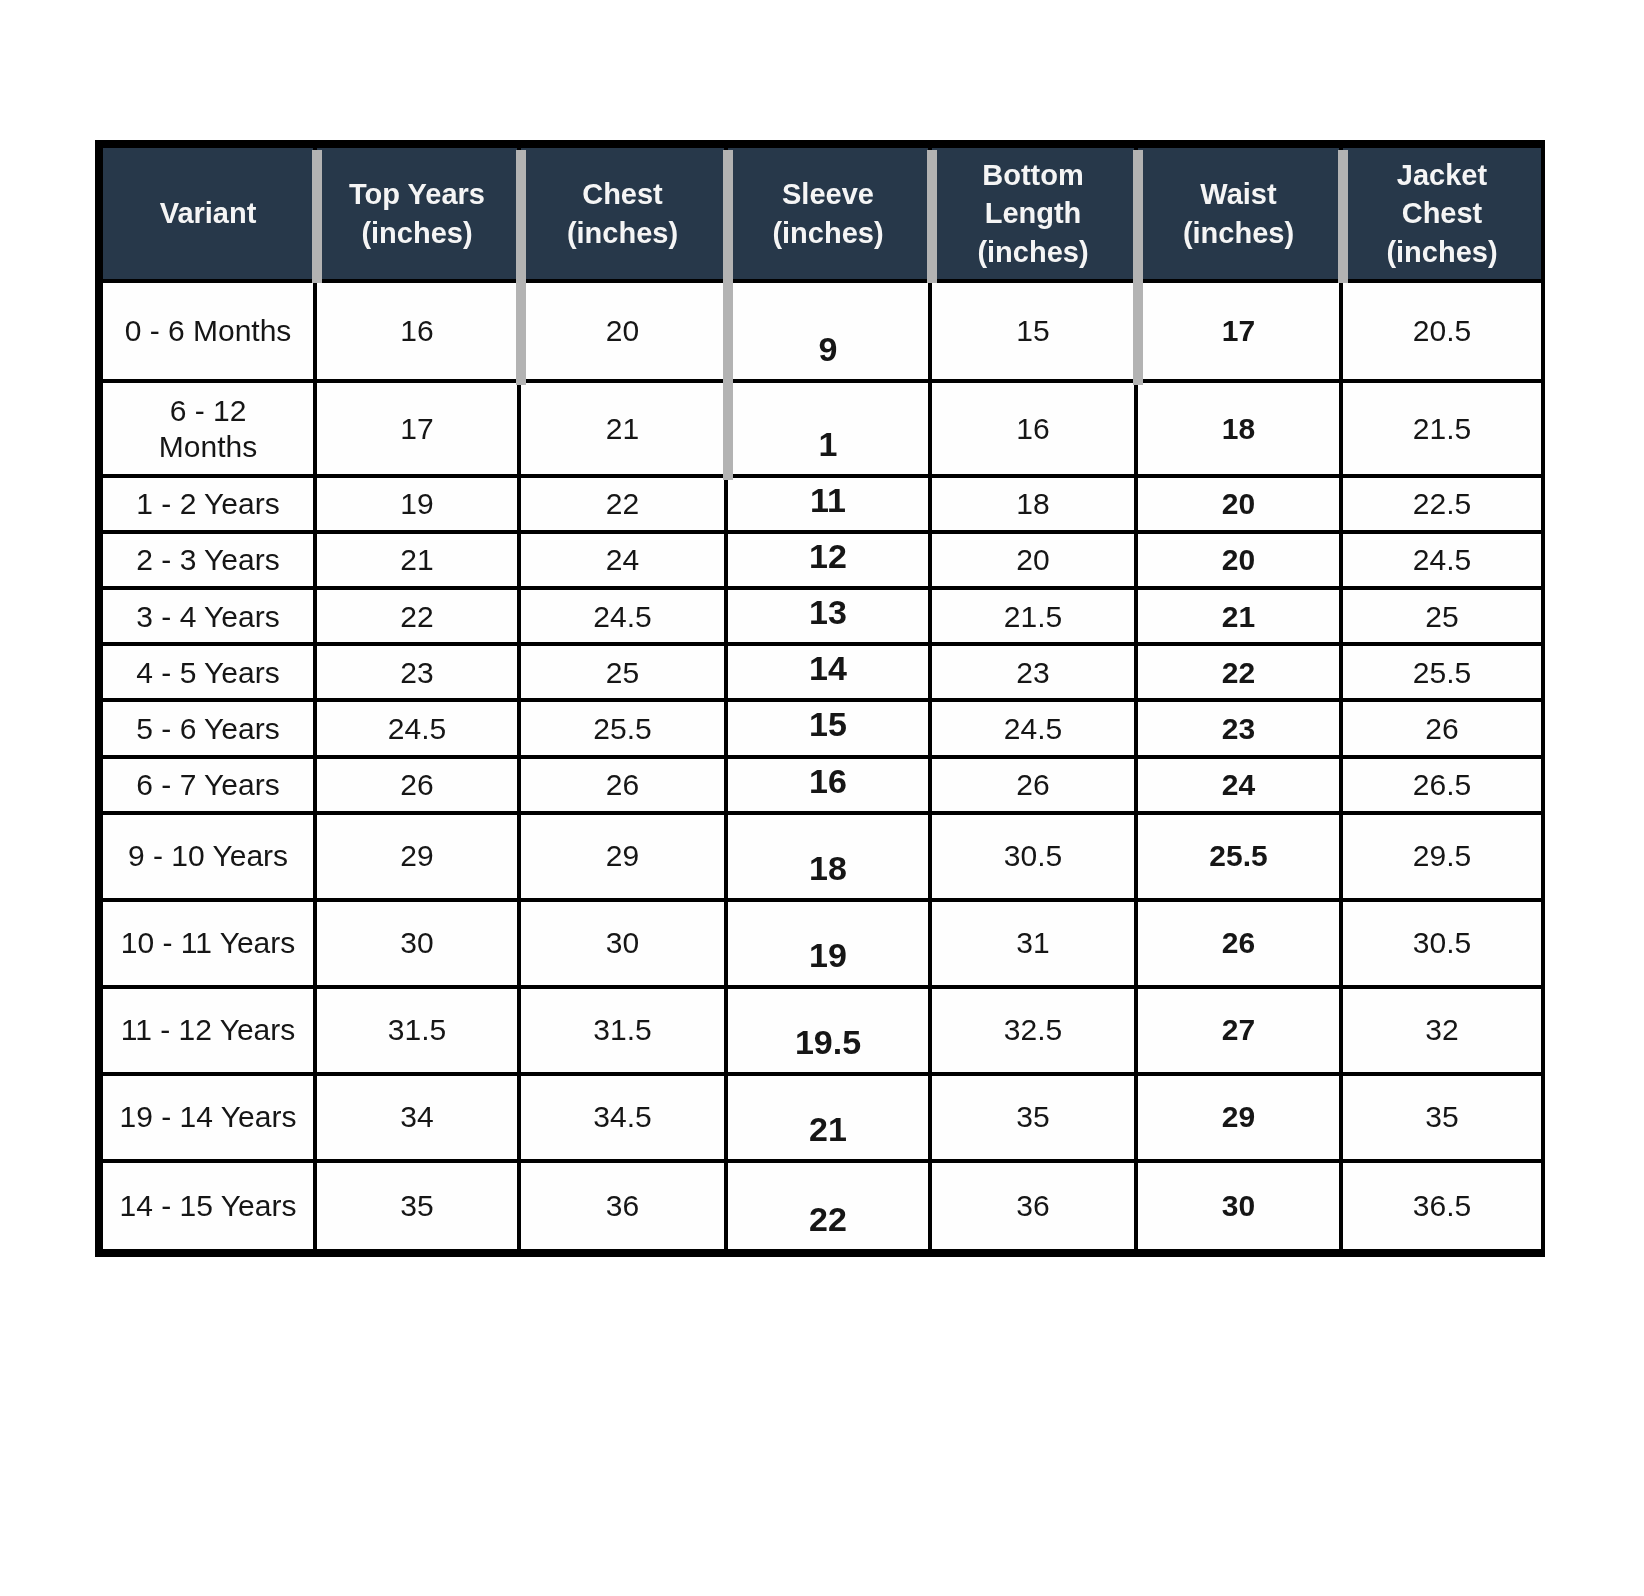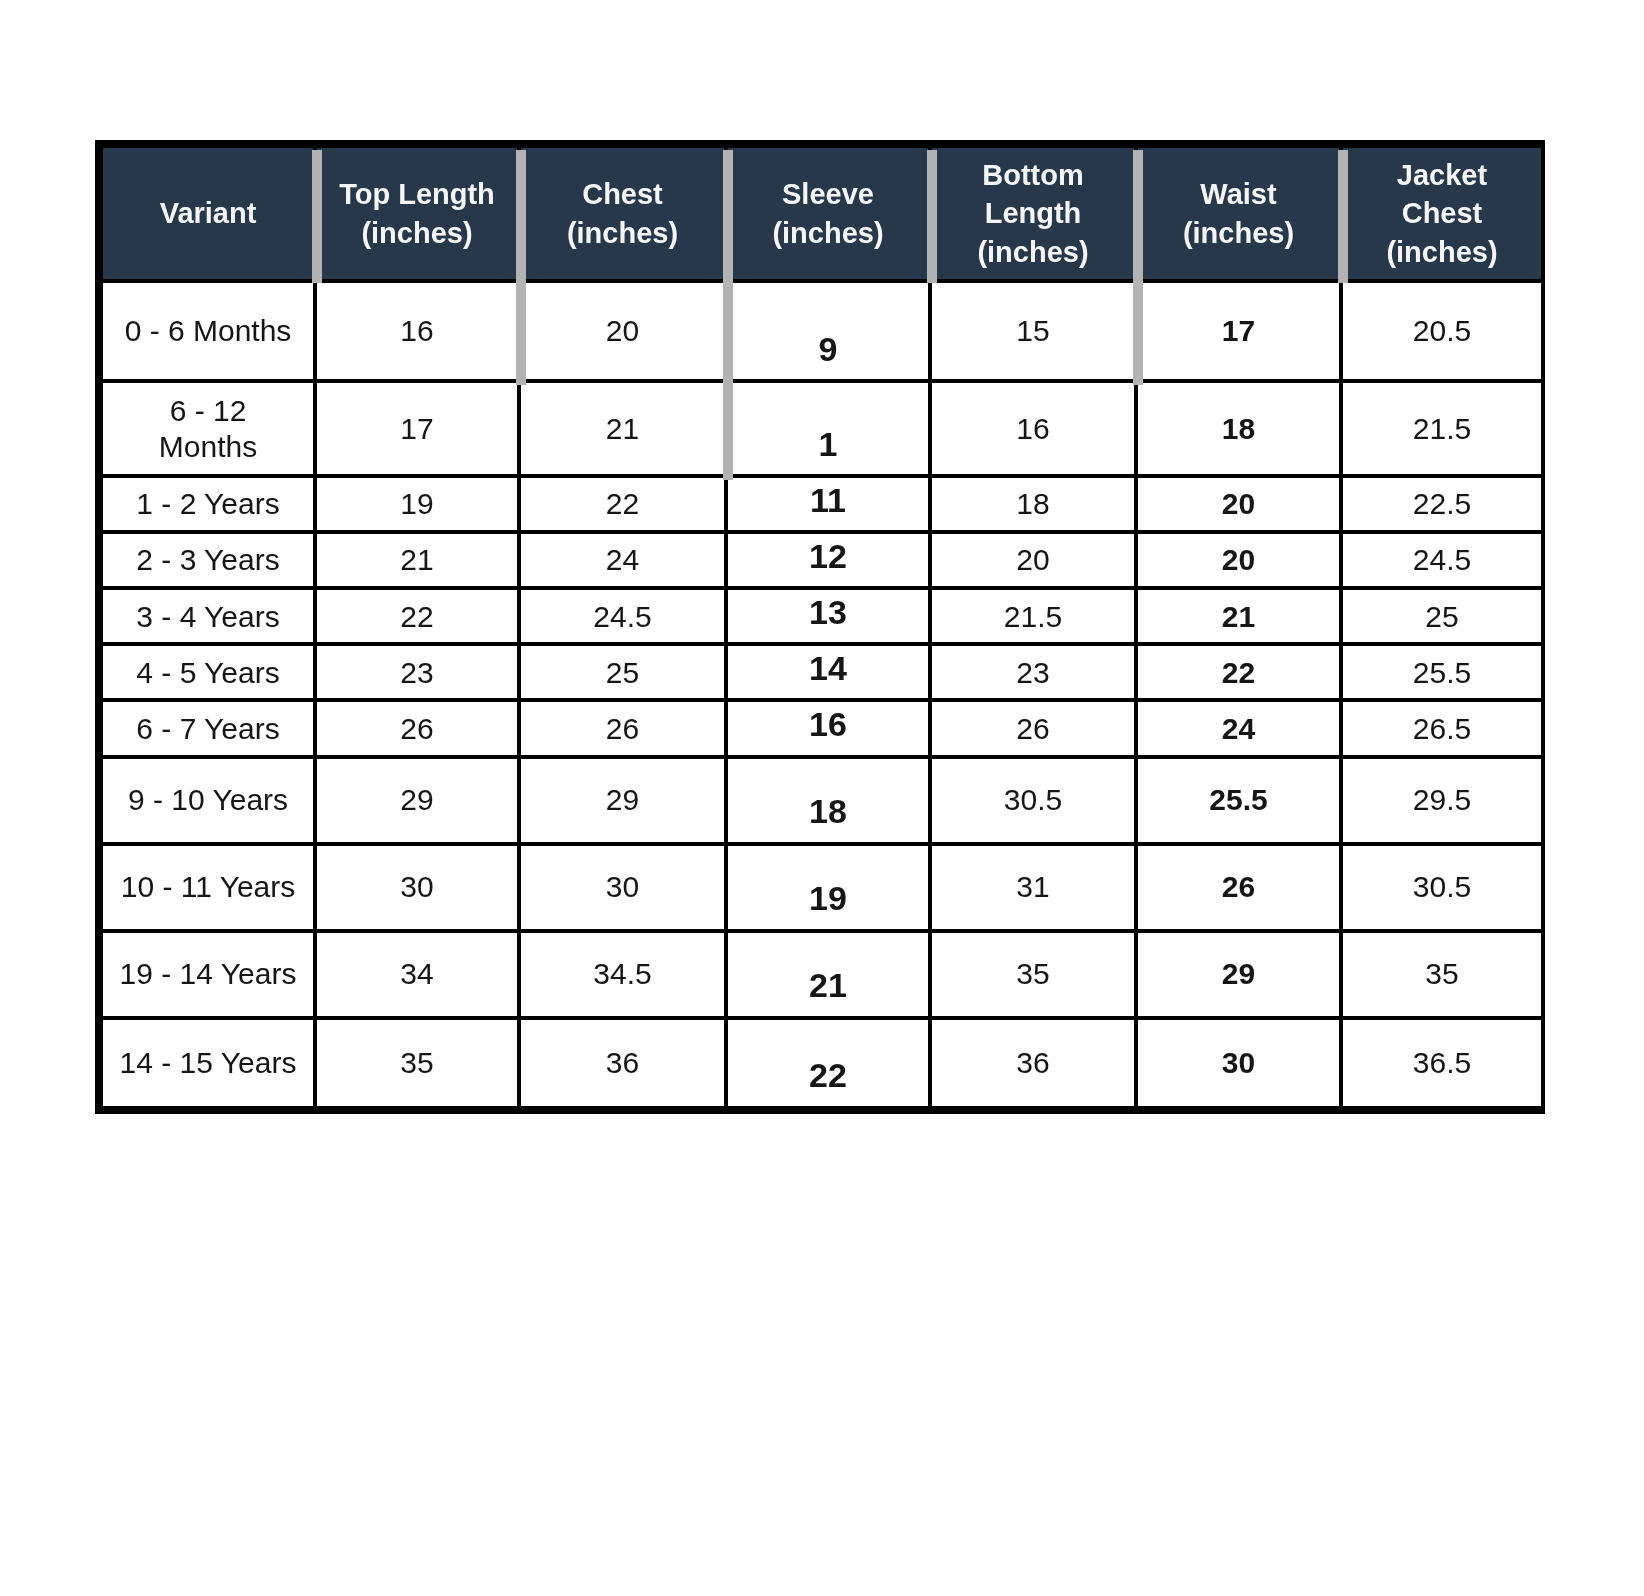--- a/index.html
+++ b/index.html
@@ -88,21 +88,21 @@
       <col style="width:204px">
       <col style="width:207px">
       <col style="width:204px">
       <col style="width:206px">
       <col style="width:205px">
       <col style="width:202px">
     </colgroup>
     <thead>
       <tr>
           <th>Variant</th>
-          <th>Top Length (inches)</th>
+          <th>Top Years (inches)</th>
           <th>Chest (inches)</th>
           <th>Sleeve (inches)</th>
           <th>Bottom Length (inches)</th>
           <th>Waist (inches)</th>
           <th>Jacket Chest (inches)</th>
         </tr>
     </thead>
     <tbody>
         <tr class="h-tall1">
           <td class="col-variant">0 - 6 Months</td>
@@ -153,20 +153,29 @@
         <tr class="h-short">
           <td class="col-variant">4 - 5 Years</td>
           <td class="col-top-length">23</td>
           <td class="col-chest">25</td>
           <td class="col-sleeve">14</td>
           <td class="col-bottom-length">23</td>
           <td class="col-waist">22</td>
           <td class="col-jacket-chest">25.5</td>
         </tr>
         <tr class="h-short">
+          <td class="col-variant">5 - 6 Years</td>
+          <td class="col-top-length">24.5</td>
+          <td class="col-chest">25.5</td>
+          <td class="col-sleeve">15</td>
+          <td class="col-bottom-length">24.5</td>
+          <td class="col-waist">23</td>
+          <td class="col-jacket-chest">26</td>
+        </tr>
+        <tr class="h-short">
           <td class="col-variant">6 - 7 Years</td>
           <td class="col-top-length">26</td>
           <td class="col-chest">26</td>
           <td class="col-sleeve">16</td>
           <td class="col-bottom-length">26</td>
           <td class="col-waist">24</td>
           <td class="col-jacket-chest">26.5</td>
         </tr>
         <tr class="h-tall">
           <td class="col-variant">9 - 10 Years</td>
@@ -178,20 +187,29 @@
           <td class="col-jacket-chest">29.5</td>
         </tr>
         <tr class="h-tall">
           <td class="col-variant">10 - 11 Years</td>
           <td class="col-top-length">30</td>
           <td class="col-chest">30</td>
           <td class="col-sleeve">19</td>
           <td class="col-bottom-length">31</td>
           <td class="col-waist">26</td>
           <td class="col-jacket-chest">30.5</td>
+        </tr>
+        <tr class="h-tall">
+          <td class="col-variant">11 - 12 Years</td>
+          <td class="col-top-length">31.5</td>
+          <td class="col-chest">31.5</td>
+          <td class="col-sleeve">19.5</td>
+          <td class="col-bottom-length">32.5</td>
+          <td class="col-waist">27</td>
+          <td class="col-jacket-chest">32</td>
         </tr>
         <tr class="h-tall">
           <td class="col-variant">19 - 14 Years</td>
           <td class="col-top-length">34</td>
           <td class="col-chest">34.5</td>
           <td class="col-sleeve">21</td>
           <td class="col-bottom-length">35</td>
           <td class="col-waist">29</td>
           <td class="col-jacket-chest">35</td>
         </tr>

